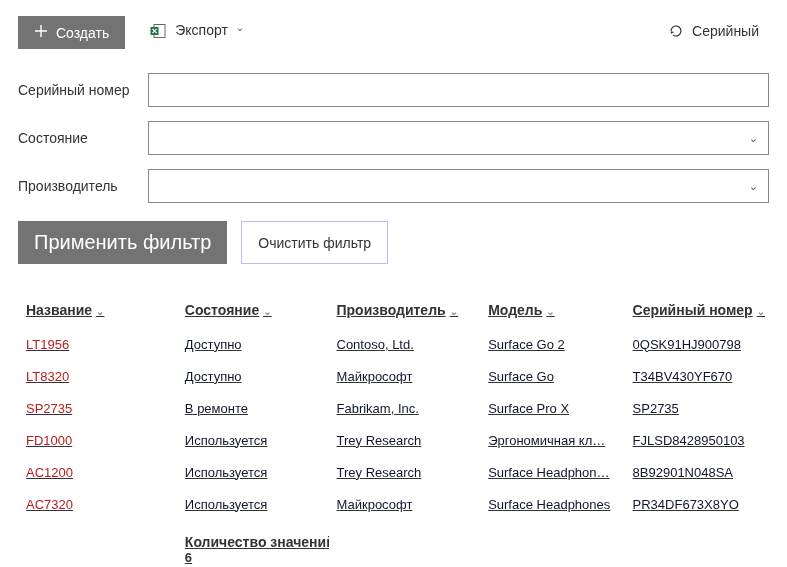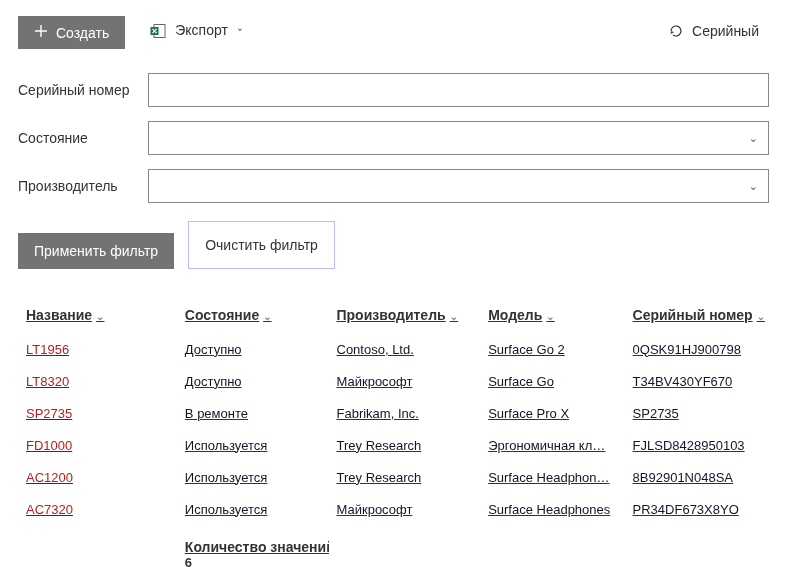--- a/index.html
+++ b/index.html
@@ -85,23 +85,22 @@
   .filter-actions {
     display: flex;
     gap: 14px;
     margin-bottom: 28px;
   }
   .btn-apply {
     background: #737373;
     color: #fff;
     border: none;
     padding: 10px 16px;
-    font-size: 14px;
-    cursor: pointer;
-    margin-top: 12px;
+    font-size: 20px;
+    cursor: pointer;
   }
   .btn-clear {
     background: #fff;
     color: #333;
     border: 1px solid #c4b5fd;
     padding: 9px 16px;
     font-size: 14px;
     cursor: pointer;
   }
 

